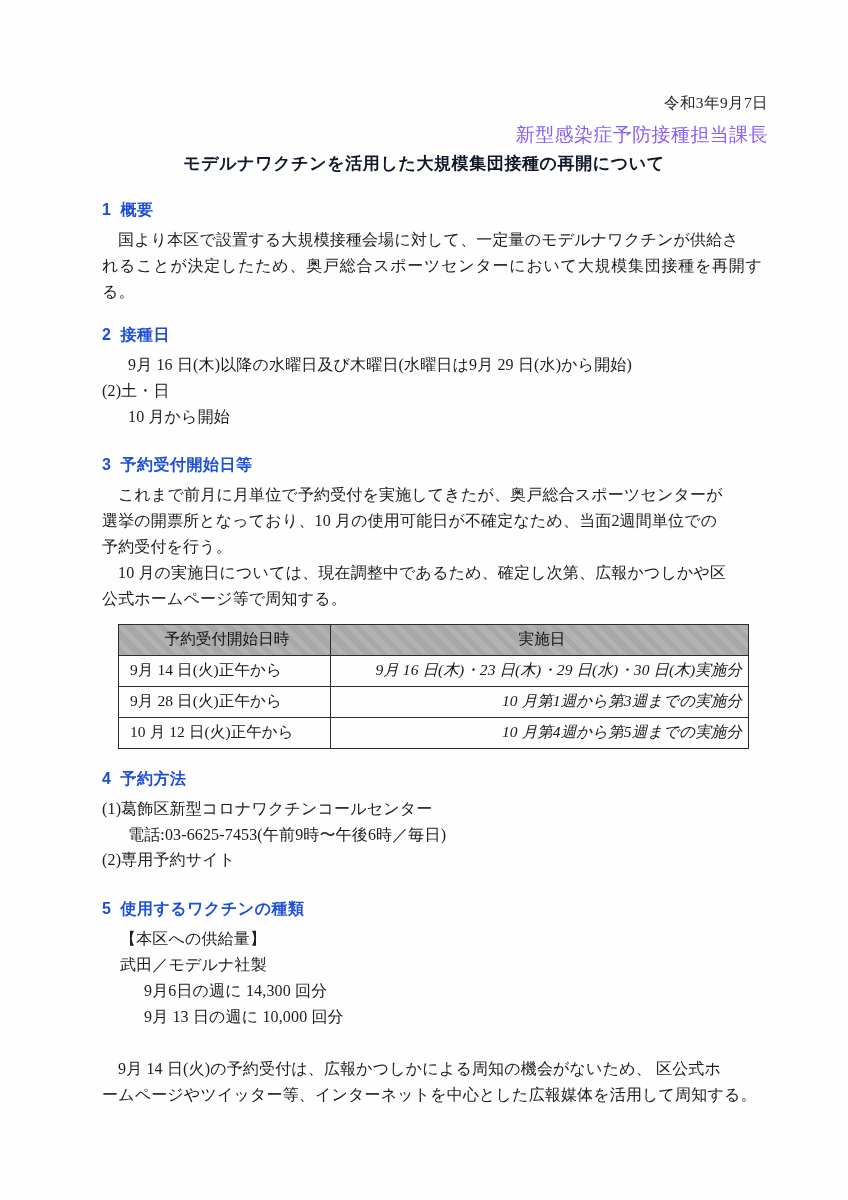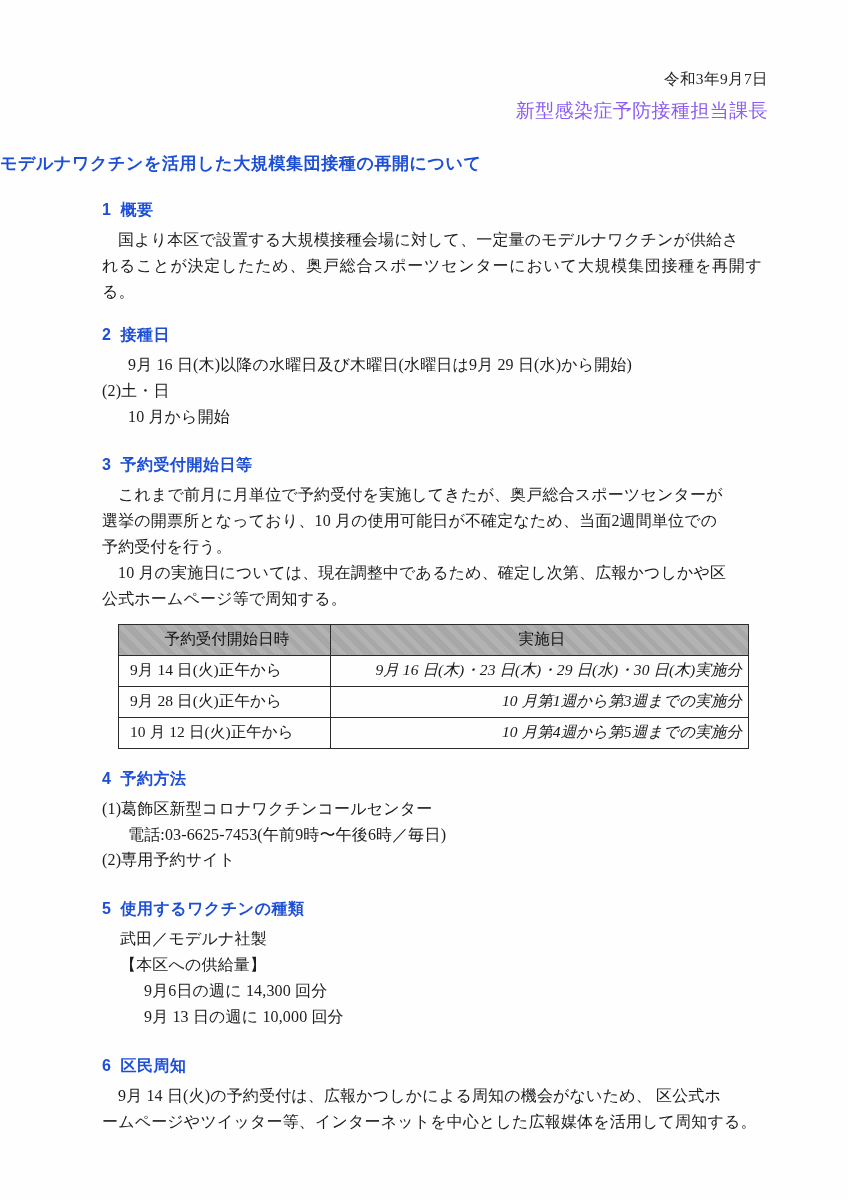--- a/index.html
+++ b/index.html
@@ -17,21 +17,21 @@
   }
   .page {
     position: absolute;
     inset: 0;
     background: #fefefe;
   }
 
   
   .doc-header {
     position: absolute;
-    top: 64px;
+    top: 88px;
     right: 80px;
     text-align: right;
     line-height: 1.9;
   }
   .doc-header .date {
     font-size: 15.5px;
     letter-spacing: 0.4px;
     color: #262626;
   }
   .doc-header .issuer {
@@ -39,26 +39,26 @@
     letter-spacing: 0.4px;
     color: #8b5cf6;
   }
 
   
   .doc-title {
     position: absolute;
     top: 152px;
     left: 0;
     right: 0;
-    text-align: left;
+    text-align: center;
     font-family: Liberation Serif, serif;
     font-weight: bold;
     font-size: 17px;
     letter-spacing: 0.6px;
-    color: #1d4ed8;
+    color: #0f172a;
   }
 
   
   .body-wrap {
     position: absolute;
     top: 200px;
     left: 102px;
     width: 660px;
   }
 
@@ -245,32 +245,29 @@
       <p class="lvl2">電話:03-6625-7453(午前9時〜午後6時／毎日)</p>
       <p class="lvl1">(2)専用予約サイト</p>
     </div>
 
     <div class="gap-lg"></div>
 
     <div>
       <div class="sec-head">
         <span class="num">5</span><span>使用するワクチンの種類</span>
       </div>
+      <p class="lvl2b">【本区への供給量】</p>
       <p class="lvl2b">武田／モデルナ社製</p>
-      <p class="lvl2b">【本区への供給量】</p>
       <p class="lvl3">9月6日の週に 14,300 回分</p>
       <p class="lvl3">9月 13 日の週に 10,000 回分</p>
     </div>
 
     <div class="gap-lg"></div>
 
     <div>
-      <div class="sec-head">
-        <span class="num">6</span><span>区民周知</span>
-      </div>
       <p class="para indent">9月 14 日(火)の予約受付は、広報かつしかによる周知の機会がないため、 区公式ホ</p>
       <p class="para">ームページやツイッター等、インターネットを中心とした広報媒体を活用して周知する。</p>
     </div>
 
   </div>
 
   <div class="speckle"></div>
 </div>
 
 </body></html>

